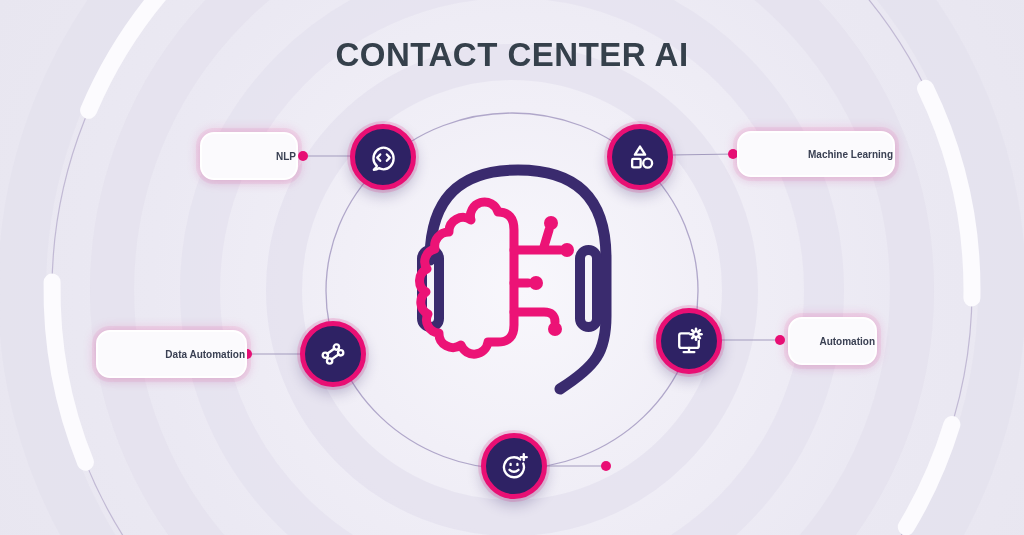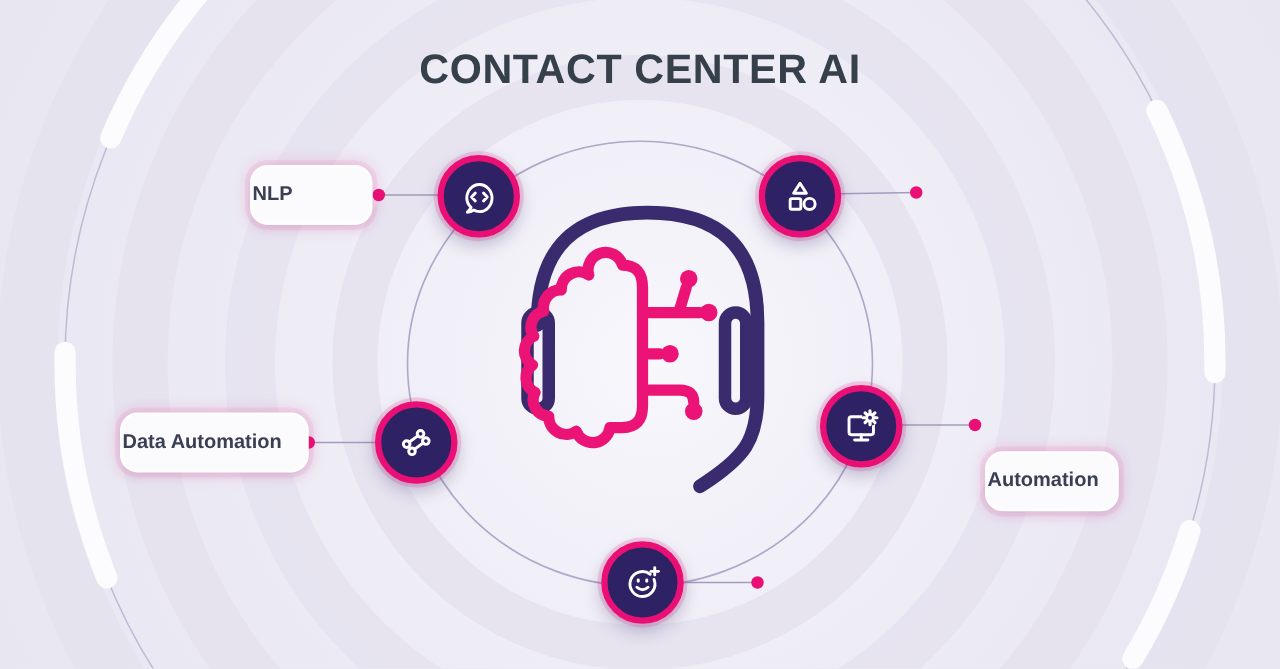--- a/index.html
+++ b/index.html
@@ -8,24 +8,24 @@
     background:radial-gradient(circle at 50% 54%, #f8f7fc 0%, #f1eff7 30%, #ebe9f3 62%, #e8e6f0 100%);
     font-family:"Liberation Sans", sans-serif;
     padding-left:21px;
   }
   .bg-svg{position:absolute;left:0;top:0;}
   .page-title{
     position:absolute;left:0;top:36px;width:1024px;text-align:center;
     font-size:33px;font-weight:800;letter-spacing:.5px;color:#35404b;
   }
   .label-box{
-    position:absolute;display:flex;align-items:center;justify-content:flex-start;
+    position:absolute;display:flex;align-items:center;justify-content:flex-end;
     background:#fbfafd;border:2px solid #ffffff;border-radius:14px;box-sizing:border-box;
     box-shadow:0 0 0 4px rgba(236,19,118,.06), 0 0 12px 2px rgba(233,30,140,.18), 0 3px 8px rgba(80,60,120,.08);
-    font-size:16px;font-weight:bold;color:#3a4053;white-space:nowrap;
+    font-size:10px;font-weight:bold;color:#3a4053;white-space:nowrap;
   }
   .node-circle{
     position:absolute;width:56px;height:56px;border-radius:50%;
     background:#2e2264;border:5px solid #e90f74;box-sizing:content-box;
     display:flex;align-items:center;justify-content:center;
     box-shadow:0 0 0 3px rgba(233,15,116,.16), 0 6px 14px rgba(46,34,100,.28);
   }
   .node-circle svg{display:block;}
 </style>
 </head>
@@ -104,20 +104,23 @@
     </svg>
   </div>
 
   <div class="node-circle" style="left:607px;top:124px;">
     <svg width="34" height="34" viewBox="0 0 32 32" fill="none" stroke="#ffffff" stroke-width="2.2" stroke-linecap="round" stroke-linejoin="round">
       <path d="M16 6.2 L20.8 13.8 L11.2 13.8 Z"></path>
       <rect x="8.6" y="17.8" width="8" height="8" rx="1.2"></rect>
       <circle cx="23.2" cy="21.8" r="4.2"></circle>
     </svg>
   </div>
+  <div class="label-box" style="left:737px;top:131px;width:158px;height:46px;">
+    <span>Machine Learning</span>
+  </div>
 
   <div class="label-box" style="left:96px;top:330px;width:151px;height:48px;">
     <span>Data Automation</span>
   </div>
   <div class="node-circle" style="left:300px;top:321px;">
     <svg width="34" height="34" viewBox="0 0 32 32" fill="none" stroke="#ffffff" stroke-width="2.2" stroke-linecap="round">
       <line x1="10.6" y1="15.8" x2="17.4" y2="10.8"></line>
       <circle cx="8.8" cy="17.2" r="2.5"></circle>
       <circle cx="19.2" cy="9.5" r="2.5"></circle>
       <line x1="14.6" y1="21.2" x2="21.4" y2="16.2"></line>
@@ -139,21 +142,21 @@
         <line x1="20.2" y1="12.0" x2="18.9" y2="13.3"></line>
         <line x1="19.2" y1="9.6" x2="17.4" y2="9.6"></line>
         <line x1="20.2" y1="7.2" x2="18.9" y2="5.9"></line>
         <line x1="22.6" y1="6.2" x2="22.6" y2="4.4"></line>
         <line x1="25.0" y1="7.2" x2="26.3" y2="5.9"></line>
       </g>
       <circle cx="22.6" cy="9.6" r="3.6" fill="#ffffff" stroke="none"></circle>
       <circle cx="22.6" cy="9.6" r="1.5" fill="#2e2264" stroke="none"></circle>
     </svg>
   </div>
-  <div class="label-box" style="left:788px;top:317px;width:107px;height:48px;margin-top:44px;">
+  <div class="label-box" style="left:788px;top:317px;width:89px;height:48px;">
     <span>Automation</span>
   </div>
 
   <div class="node-circle" style="left:481px;top:433px;">
     <svg width="34" height="34" viewBox="0 0 32 32" fill="none" stroke="#ffffff" stroke-width="2.2" stroke-linecap="round" stroke-linejoin="round">
       <path d="M 24.7 13.7 A 9.4 9.4 0 1 1 21.8 9.8"></path>
       <line x1="12.8" y1="14" x2="12.8" y2="15"></line>
       <line x1="19.2" y1="14" x2="19.2" y2="15"></line>
       <path d="M11.8 19.6 Q16 23.4 20.2 19.6"></path>
       <line x1="25.2" y1="4.8" x2="25.2" y2="10.4"></line>

